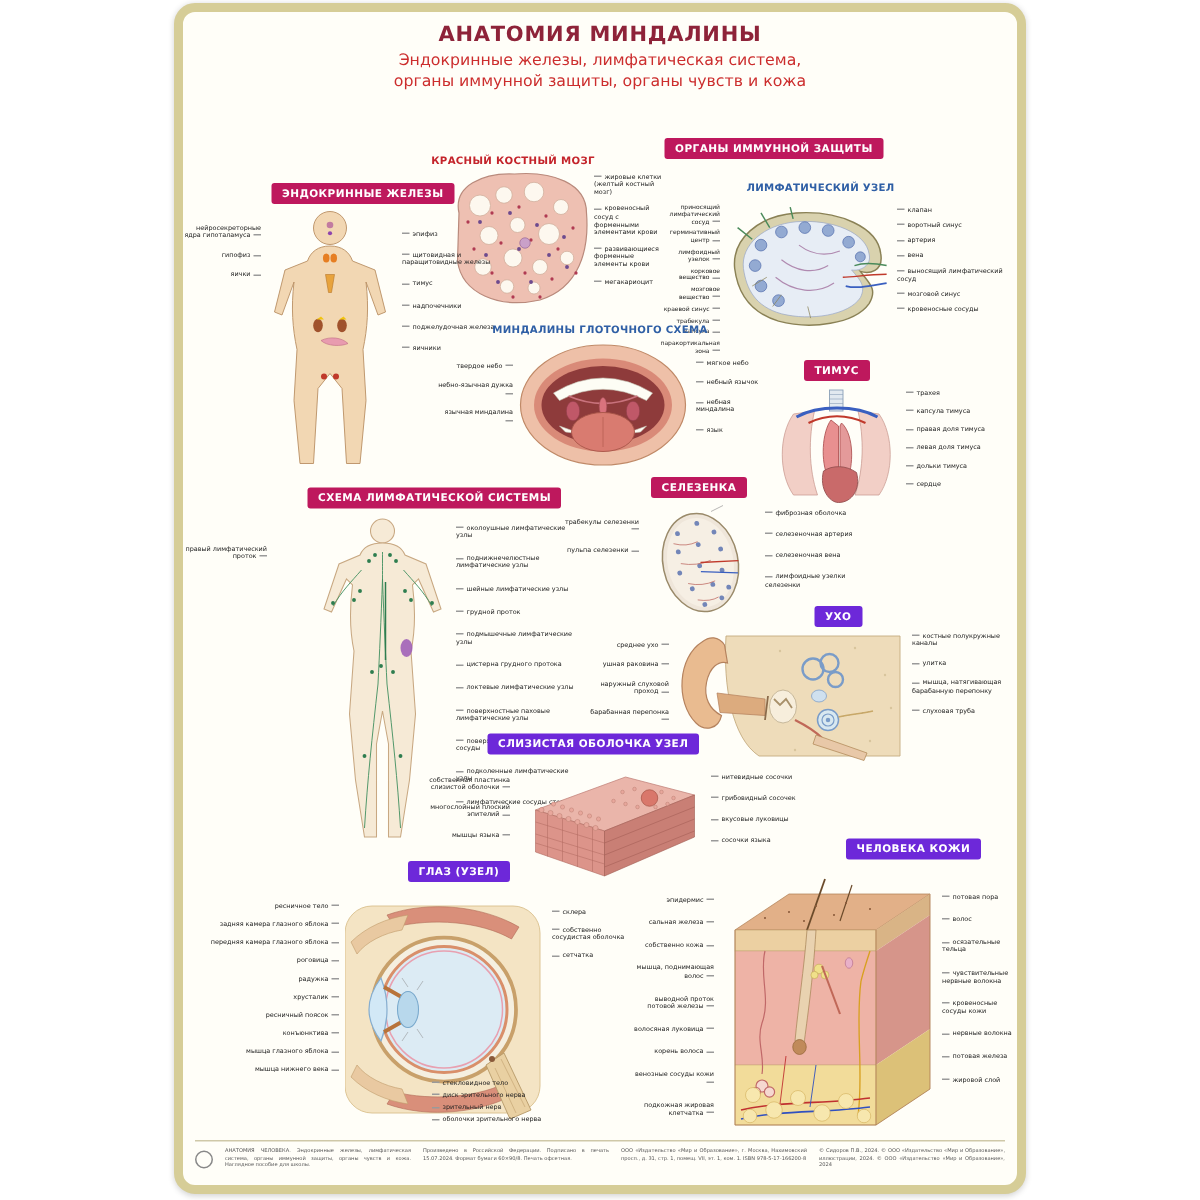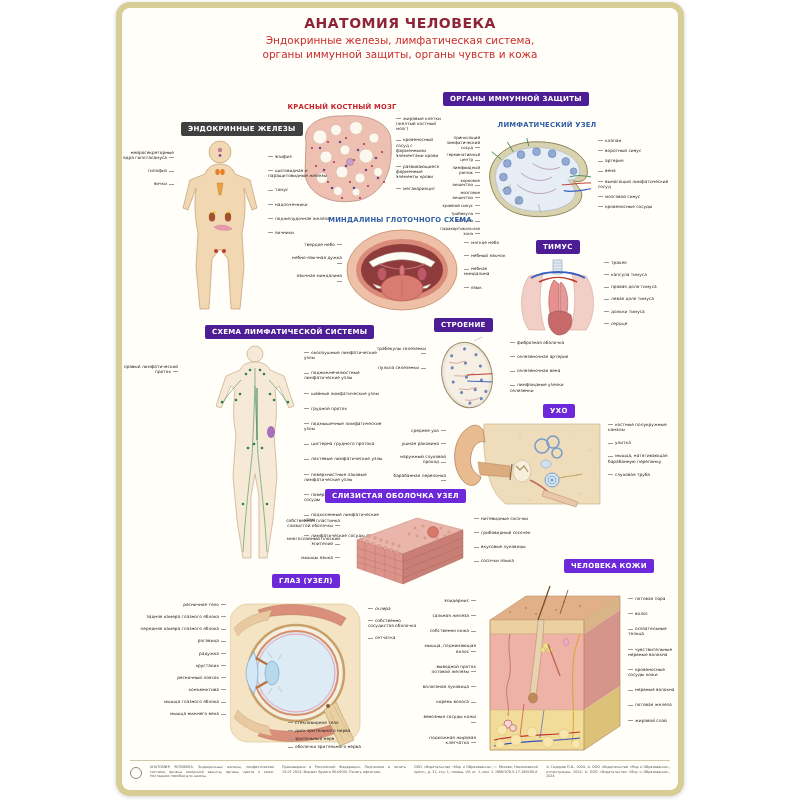--- a/index.html
+++ b/index.html
@@ -10,22 +10,22 @@
             background:#fffef8; border:6px solid #d6cd97; border-radius:14px;
             box-shadow:0 1px 4px rgba(0,0,0,.18); }
 
   .main-title { position:absolute; left:0; top:7px; width:100%; text-align:center;
                 font-size:14px; font-weight:bold; color:#8e2339; letter-spacing:.5px; }
   .subtitle { position:absolute; left:0; width:100%; text-align:center;
               font-size:10.5px; font-weight:normal; color:#cc2d2d; }
 
   .badge { position:absolute; color:#fff; font-weight:bold; font-size:7px;
            letter-spacing:.3px; padding:3px 7px; border-radius:2px; white-space:nowrap; }
-  .badge.purple { background:#404040; }
-  .badge.blue   { background:#4c1d95; }
+  .badge.purple { background:#be185d; }
+  .badge.blue   { background:#be185d; }
   .badge.green  { background:#6d28d9; }
 
   .sec-label { position:absolute; font-size:6.8px; font-weight:bold; color:#2f5fa5;
                text-align:center; letter-spacing:.2px; white-space:nowrap; }
   .sec-label.red { color:#c4242b; }
 
   .labels { position:absolute; display:flex; flex-direction:column; gap:6px;
             font-size:4.3px; line-height:1.2; color:#222; }
   .labels.right-align { text-align:right; align-items:flex-end; }
   .labels .lbl { display:block; }
@@ -40,21 +40,21 @@
   .footer { position:absolute; left:4px; right:4px; top:757px; display:flex; gap:8px;
             align-items:flex-start; padding:0 4px; }
   .footer .col { flex:1; font-size:3.4px; color:#555; line-height:1.35; text-align:justify; }
   .logo { width:12px; height:12px; border:1px solid #888; border-radius:50%; flex:0 0 auto; margin-top:2px; }
 </style>
 </head>
 <body>
 
 <div class="poster">
 
-  <div class="main-title">АНАТОМИЯ ЧЕЛОВЕКА</div>
+  <div class="main-title">АНАТОМИЯ МИНДАЛИНЫ</div>
   <div class="subtitle" style="top:26px">Эндокринные железы, лимфатическая система,</div>
   <div class="subtitle" style="top:40px">органы иммунной защиты, органы чувств и кожа</div>
 
   <div class="sec-label red" style="left:150px;top:95px;width:140px">КРАСНЫЙ КОСТНЫЙ МОЗГ</div>
   <svg class="art" style="left:176px;top:104px" width="97" height="93" viewBox="0 0 97 93">
     <path d="M8 30 C4 12 24 3 45 4 C70 2 93 10 93 30 C95 55 88 80 62 88 C35 94 10 84 7 62 Z" fill="#eec0b2" stroke="#b98a7c" stroke-width="0.8"></path>
     <g fill="#fdf8ef" stroke="#cfae9b" stroke-width="0.5">
       <circle cx="22" cy="25" r="7"></circle>
         <circle cx="38" cy="18" r="5.5"></circle>
         <circle cx="58" cy="16" r="6.5"></circle>
@@ -245,21 +245,21 @@
   <div class="labels lead-left" style="left:482px;top:252px;width:70px;gap:7px">
 
   <div class="lbl">трахея</div>
       <div class="lbl">капсула тимуса</div>
       <div class="lbl">правая доля тимуса</div>
       <div class="lbl">левая доля тимуса</div>
       <div class="lbl">дольки тимуса</div>
       <div class="lbl">сердце</div>
     </div>
 
-  <div class="badge blue" style="left:312px;top:310px">СТРОЕНИЕ</div>
+  <div class="badge blue" style="left:312px;top:310px">СЕЛЕЗЕНКА</div>
   <svg class="art" style="left:308px;top:327px" width="75" height="80" viewBox="0 0 75 80">
     <g transform="rotate(-12 37 40)">
       <ellipse cx="37" cy="40" rx="25" ry="33" fill="#efe6da" stroke="#9a8a6a" stroke-width="1"></ellipse>
       <ellipse cx="37" cy="40" rx="22" ry="30" fill="#f6efe4"></ellipse>
       <g fill="#7386b8">
         <circle cx="26" cy="18" r="1.6"></circle>
           <circle cx="40" cy="14" r="1.6"></circle>
           <circle cx="50" cy="22" r="1.6"></circle>
           <circle cx="24" cy="30" r="1.6"></circle>
         <circle cx="38" cy="28" r="1.6"></circle>

